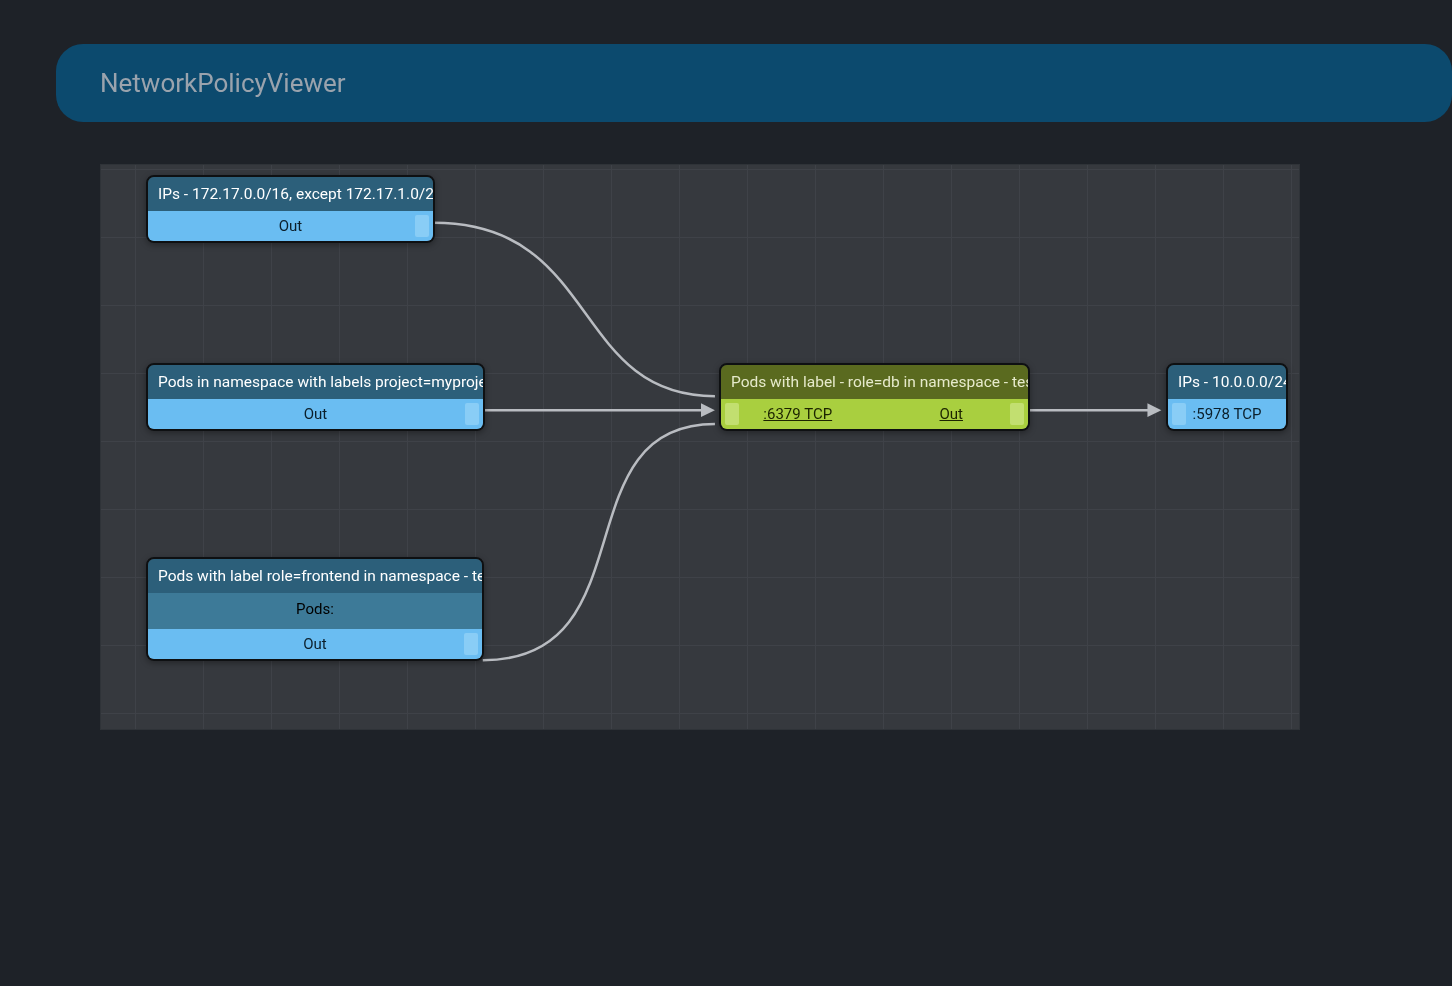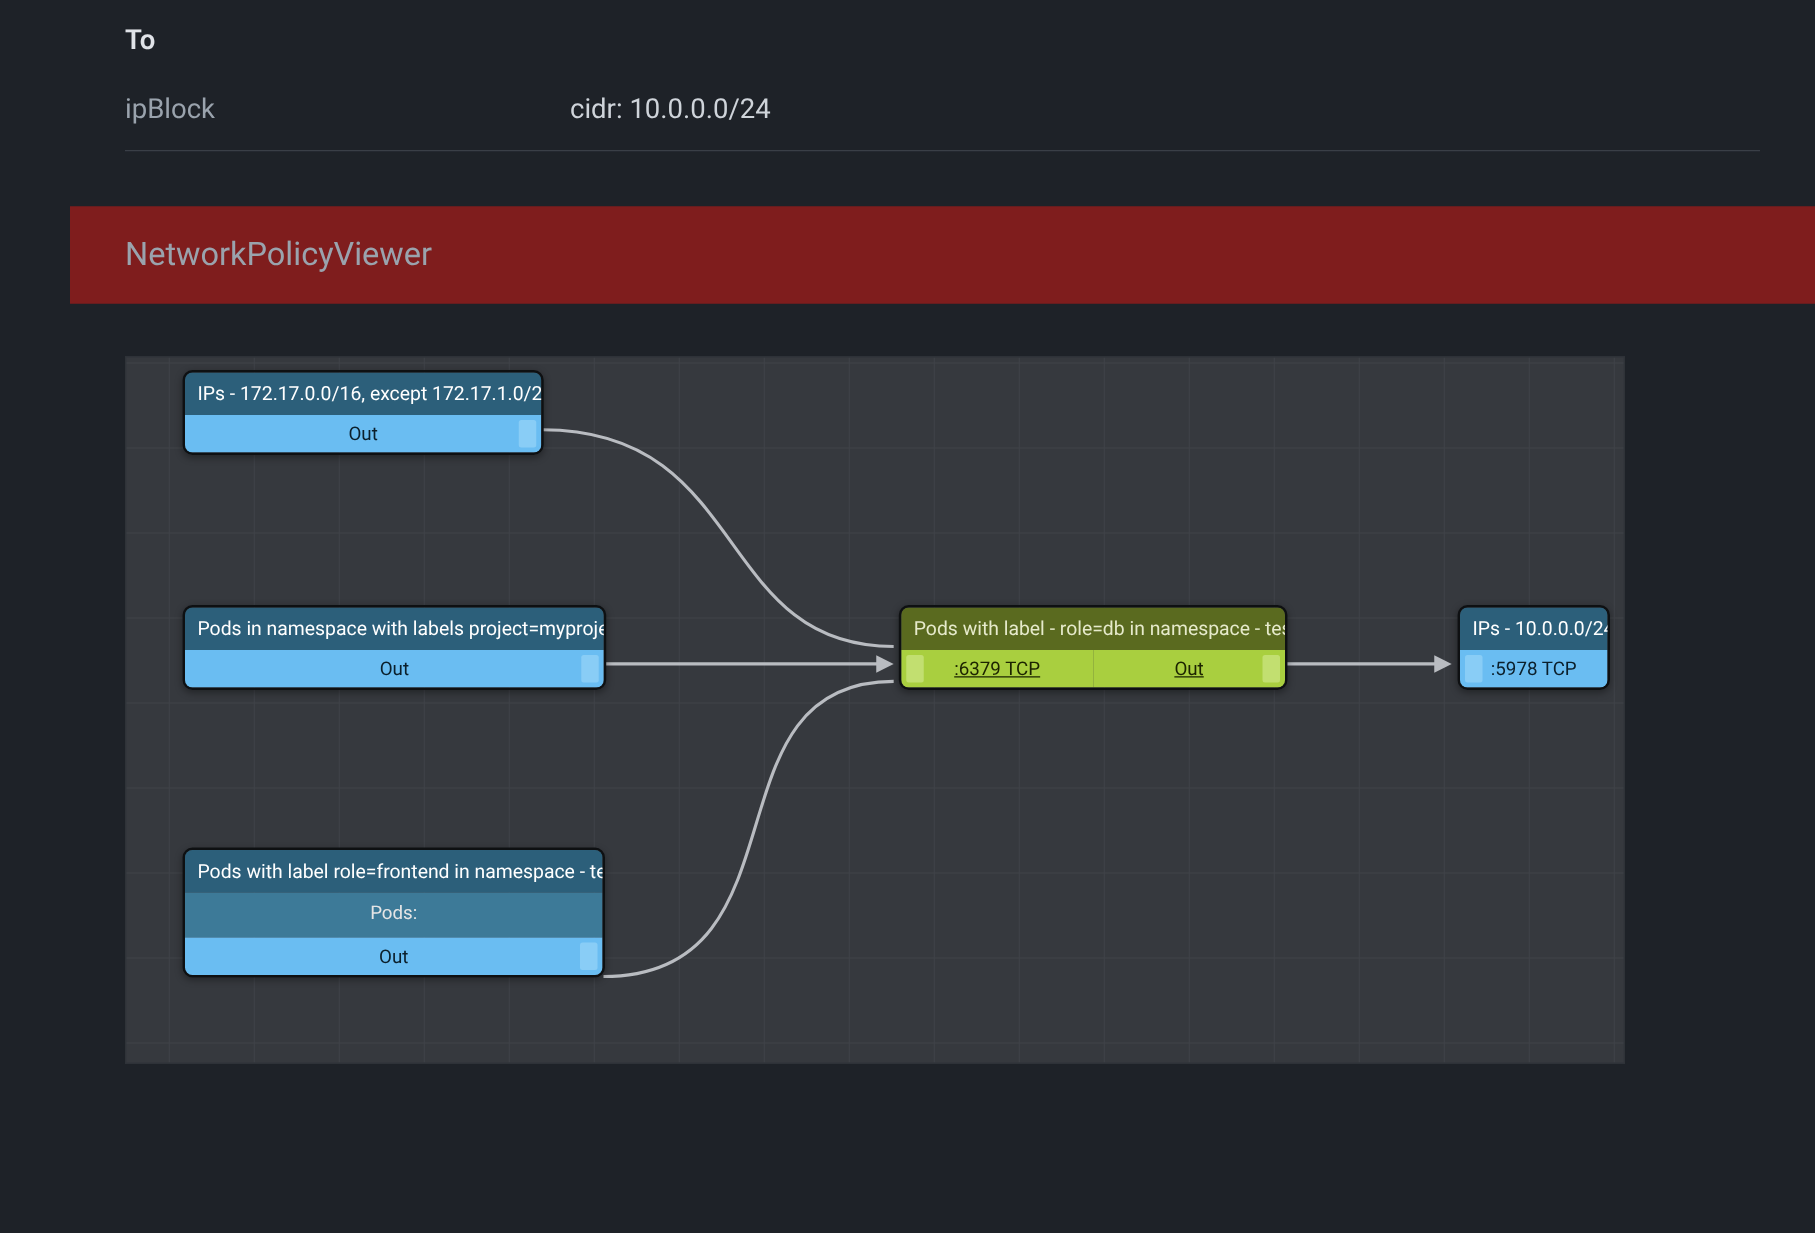--- a/index.html
+++ b/index.html
@@ -7,21 +7,21 @@
   
   .main-content { position: absolute; left: 56px; top: 0; right: 0; bottom: 0; }
   
   .header-section { padding: 20px 44px 0 44px; }
   .to-label { color: #e0e3e8; font-size: 22px; font-weight: 600; margin-bottom: 20px; }
   .row { display: flex; padding: 10px 0; }
   .row-key { color: #9aa3ad; font-size: 22px; width: 356px; }
   .row-val { color: #cfd4da; font-size: 22px; }
   .hr { height: 1px; background: #3a3f47; margin-top: 10px; }
 
-  .section-header { background: #7f1d1d; margin-top: 44px; padding: 24px 44px; }
+  .section-header { background: #0c4a6e; margin-top: 44px; padding: 24px 44px; border-radius: 27px; }
   .section-title { color: #9aa3ad; font-size: 26px; font-weight: 400; }
 
   .viewer-wrap { padding: 42px 44px 0 44px; }
   .viewer {
     position: relative;
     width: 1200px;
     height: 566px;
     background-color: #36393e;
     background-image:
       linear-gradient(#3f4248 1px, transparent 1px),
@@ -45,21 +45,21 @@
   .node-blue .node-title { background: #2c5f7a; }
   .node-green .node-title { background: #5a6a1f; color: #e6eacb; }
   .node-title {
     color: #ffffff;
     font-size: 15.5px;
     padding: 8px 10px;
     white-space: nowrap;
   }
   .node-body {
     background: #3d7a98;
-    color: #e5e5e5;
+    color: #000000;
     font-size: 15px;
     text-align: center;
     padding: 6px 10px 10px 10px;
   }
   .node-body-line { display: block; line-height: 1.35; }
 
   .port-bar {
     display: flex;
     height: 30px;
   }
@@ -83,28 +83,20 @@
   .nub-left { left: 4px; }
   .nub-right { right: 4px; }
   .port-full { flex: 1; }
   .port-half { flex: 1; }
 </style>
 </head>
 <body>
 
 <div class="main-content">
 
-  <div class="header-section">
-    <div class="to-label">To</div>
-    <div class="row">
-      <div class="row-key">ipBlock</div>
-      <div class="row-val">cidr: 10.0.0.0/24</div>
-    </div>
-    <div class="hr"></div>
-  </div>
 
   <div class="section-header">
     <div class="section-title">NetworkPolicyViewer</div>
   </div>
 
   <div class="viewer-wrap">
     <div class="viewer">
 
       <svg class="edges" viewBox="0 0 1200 566">
 

